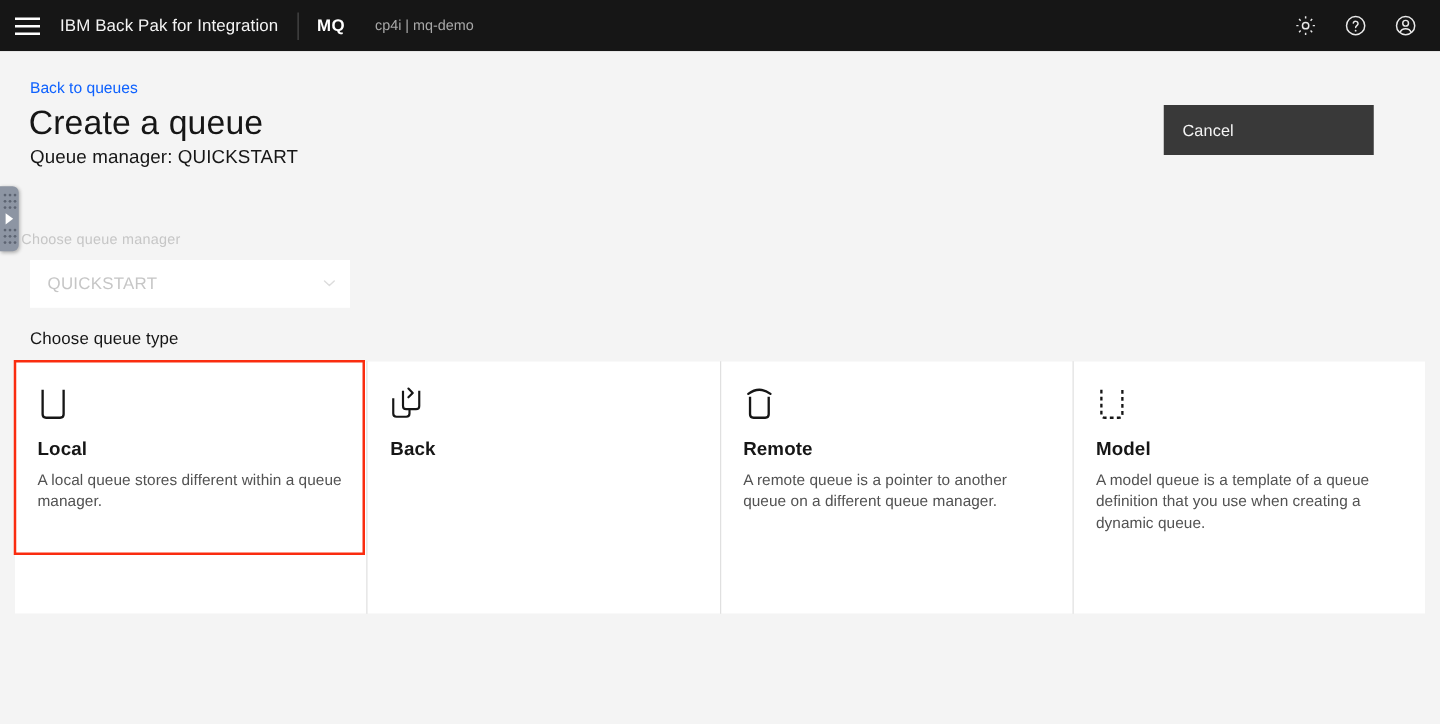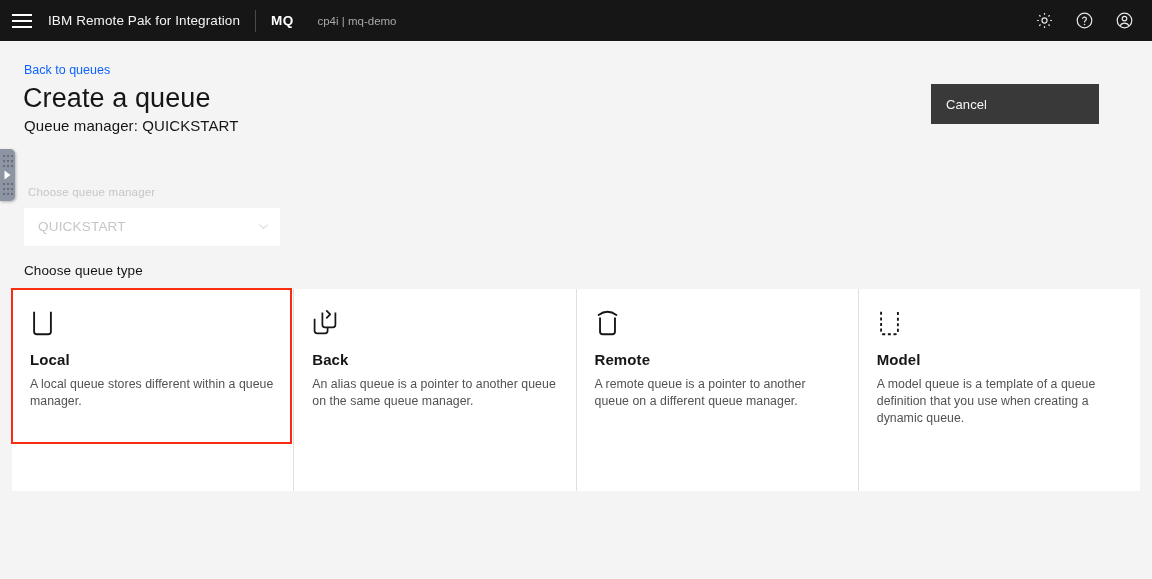--- a/index.html
+++ b/index.html
@@ -165,21 +165,21 @@
     align-items: center;
     justify-content: center;
     overflow: hidden;
   }
   .edge-grip svg { display: block; }
 
   
   .field-label {
     position: absolute;
     top: 145px;
-    left: 28px;
+    left: 17px;
     font-size: 11.5px;
     color: #c6c6c6;
     letter-spacing: .2px;
   }
 
   .select-wrap {
     position: absolute;
     top: 167px;
     left: 24px;
     width: 256px;
@@ -277,21 +277,21 @@
 <body>
 
 <div class="header">
 
   <div class="hamburger">
     <span></span>
       <span></span>
       <span></span>
   </div>
 
-  <div class="brand">IBM Remote Pak for Integration</div>
+  <div class="brand">IBM Back Pak for Integration</div>
 
   <div class="hdr-divider"></div>
 
   <div class="mq-badge">MQ</div>
 
   <div class="ns-label">cp4i | mq-demo</div>
 
   <div class="hdr-spacer"></div>
 
   <div class="hdr-icons">
@@ -385,21 +385,20 @@
 
     <div class="qcard">
       <div class="qcard-icon">
         <svg width="26" height="28" viewBox="0 0 30 30" fill="none" stroke="#161616" stroke-width="2">
           <path d="M3 10 L3 24 Q3 27 6 27 L15 27 Q18 27 18 24 L18 20"></path>
           <path d="M12 3 L12 17 Q12 20 15 20 L24 20 Q27 20 27 17 L27 3"></path>
           <path d="M17 9 L21 5 L17 1" stroke-linecap="round" stroke-linejoin="round"></path>
         </svg>
       </div>
       <div class="qcard-title">Back</div>
-      <div class="qcard-desc">An alias queue is a pointer to another queue on the same queue manager.</div>
     </div>
 
     <div class="qcard">
       <div class="qcard-icon">
         <svg width="25" height="28" viewBox="0 0 26 30" fill="none" stroke="#161616" stroke-width="2">
           <path d="M5 9 L5 24 Q5 27 8 27 L18 27 Q21 27 21 24 L21 9"></path>
           <path d="M3.5 6.5 Q13 -0.5 22.5 6.5" stroke-linecap="round"></path>
         </svg>
       </div>
       <div class="qcard-title">Remote</div>

